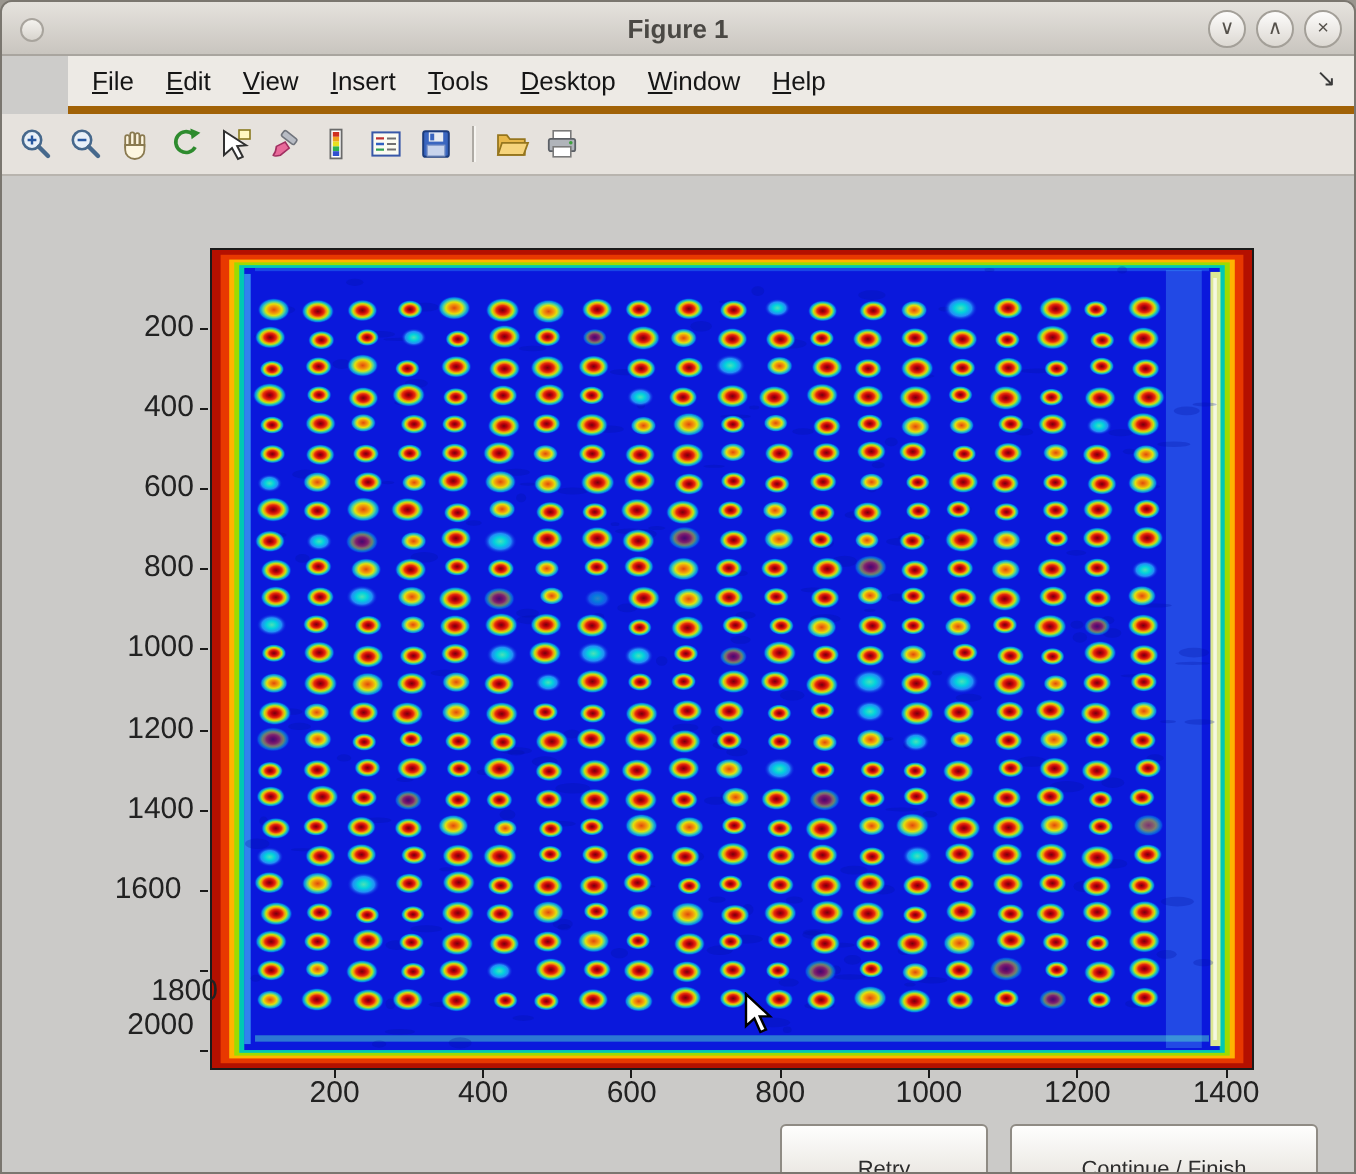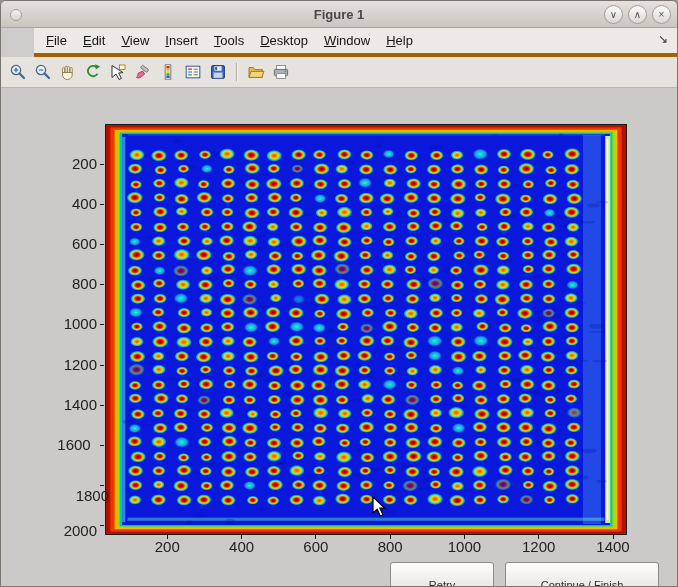--- a/index.html
+++ b/index.html
@@ -933,21 +933,21 @@
         <div class="ylab" style="left: 50px; top: 229.488px;">1000</div>
         <div class="tickmark tm-y" style="left: 99px; top: 276.586px;"></div>
         <div class="ylab" style="left: 50px; top: 269.586px;">1200</div>
         <div class="tickmark tm-y" style="left: 99px; top: 316.684px;"></div>
         <div class="ylab" style="left: 50px; top: 309.684px;">1400</div>
         <div class="tickmark tm-y" style="left: 99px; top: 356.782px;"></div>
         <div class="ylab" style="left: 50px; top: 349.782px; text-align: center;">1600</div>
         <div class="tickmark tm-y" style="left: 99px; top: 396.88px;"></div>
         <div class="ylab" style="left: 62px; top: 389.88px; margin-top: 11px;">1800</div>
         <div class="tickmark tm-y" style="left: 99px; top: 436.978px;"></div>
-        <div class="ylab" style="left: 50px; top: 436px;">2000</div>
+        <div class="ylab" style="left: 50px; top: 418px;">2000</div>
       </div>
 
     <button class="gtk-btn btn-retry">Retry</button>
     <button class="gtk-btn btn-continue">Continue / Finish</button>
 
     <svg class="cursor" width="16" height="22" viewBox="0 0 16 22">
       <polygon points="1,1 1,17 5.2,13.2 8.2,20 11,18.8 7.9,12.2 13,12.2" fill="#ffffff" stroke="#000000" stroke-width="1.2"></polygon>
     </svg>
   </div>
 </div>

